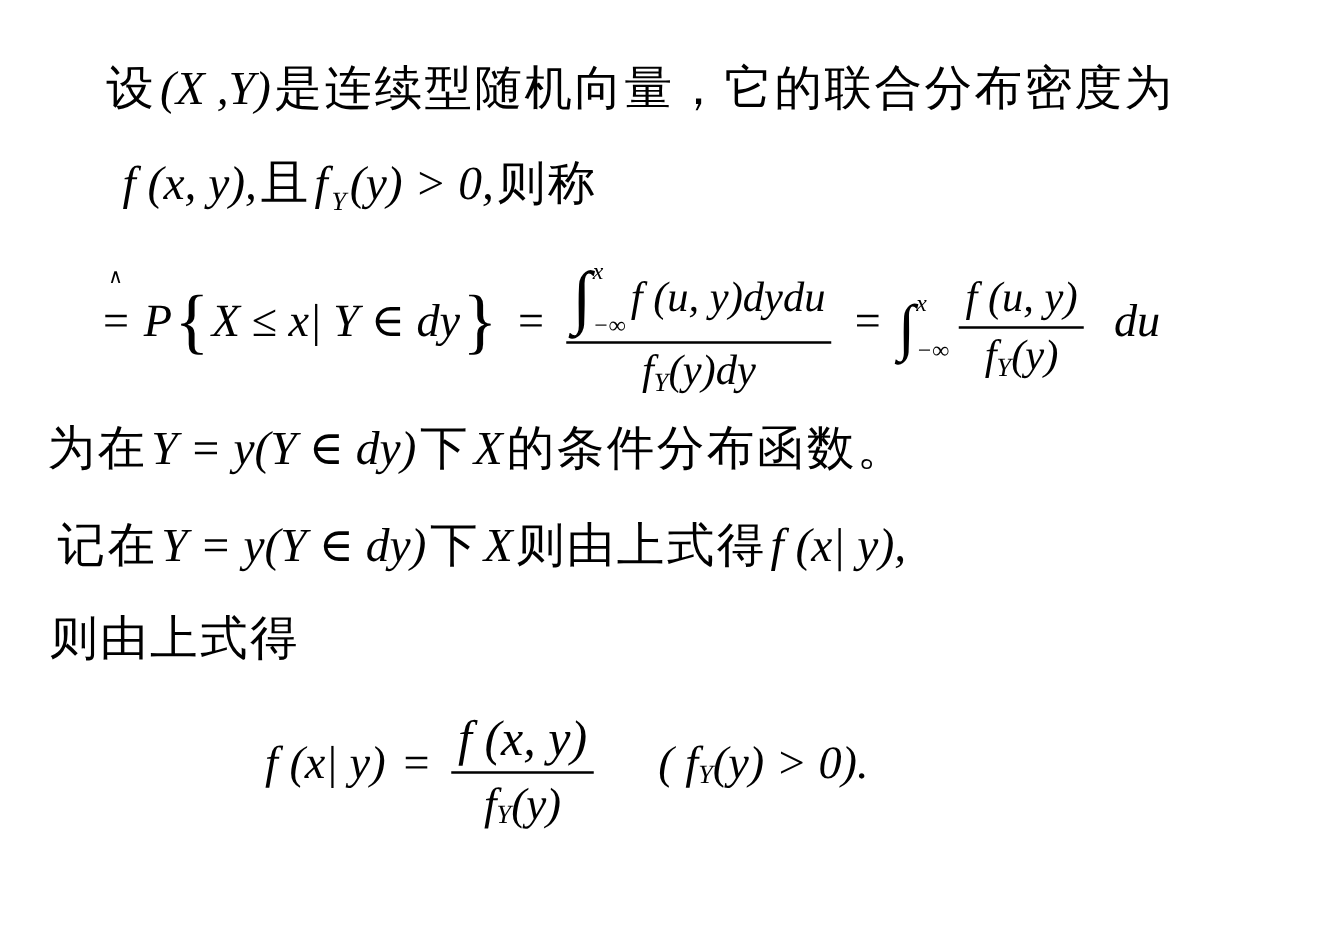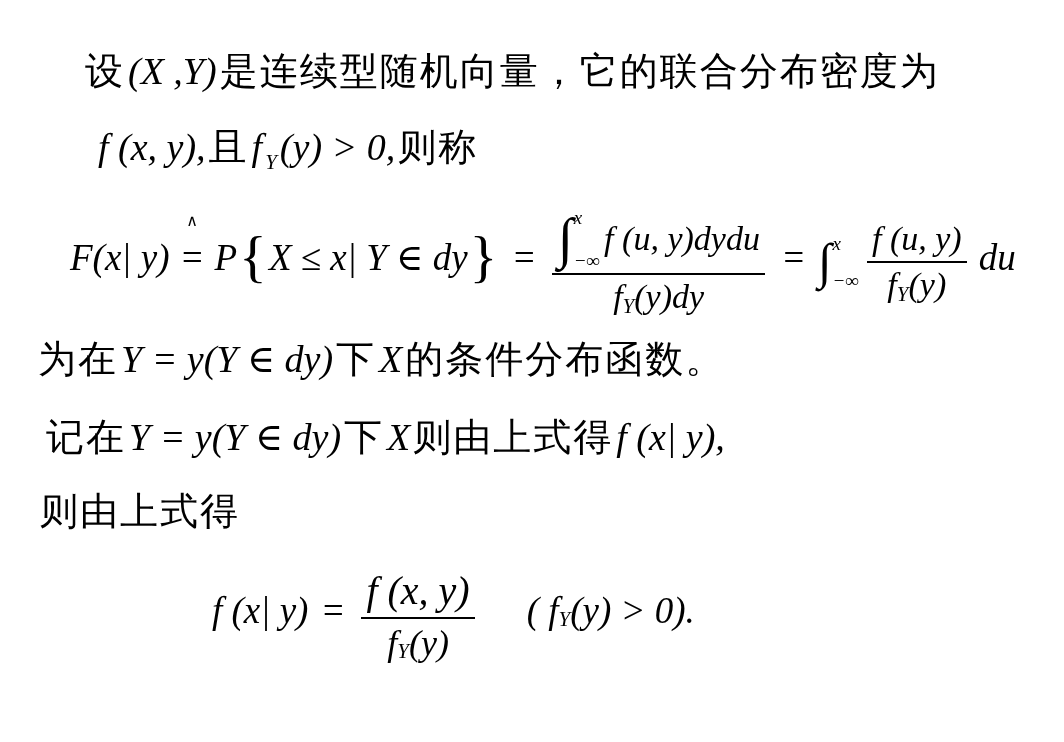--- a/index.html
+++ b/index.html
@@ -32,38 +32,37 @@
   .frac { display:inline-flex; flex-direction:column; align-items:center; margin:0 4px; }
   .fnum, .fden { display:inline-flex; align-items:center; justify-content:center;
                  font-size:34px; font-style:italic; padding:1px 5px; }
   .fbar { align-self:stretch; height:2px; background:#000; margin:2px 0; }
 
   .intwrap { display:inline-flex; align-items:center; }
   .int { font-size:56px; font-style:normal; line-height:0.95; }
   .lims { display:inline-flex; flex-direction:column; justify-content:space-between;
           height:62px; font-size:19px; font-style:italic; margin-left:1px; margin-right:4px; }
   .ilim { line-height:1; }
-  .du { margin-left:8px; }
+  .du { margin-left:20px; }
   .condgap { margin-left:48px; }
 </style>
 </head>
 <body>
 
 <div class="slide">
 
   <p class="line" style="left:85px; top:48px;">
     <span class="cn">设</span><span class="mi">(X ,Y)</span><span class="cn">是连续型随机向量，它的联合分布密度为</span>
   </p>
 
   <p class="line" style="left:95px; top:124px;">
     <span class="mi">f (x, y),</span><span class="cn">且</span><span class="mi">f</span><span class="msub">Y</span><span class="mi">(y) &gt; 0,</span><span class="cn">则称</span>
   </p>
 
   <div class="formula" style="left:70px; top:192px; height:140px;">
-    <span class="mf axis">F(x| y)</span>
     <span class="defeq axis"><span class="hat">∧</span><span class="mf">=</span></span>
     <span class="mf axis">P</span>
     <span class="brace axis">{</span>
     <span class="mf axis">X ≤ x| Y ∈ dy</span>
     <span class="brace axis">}</span>
     <span class="mf axis eqm">=</span>
 
     <span class="frac">
       <span class="fnum">
         <span class="intwrap">

